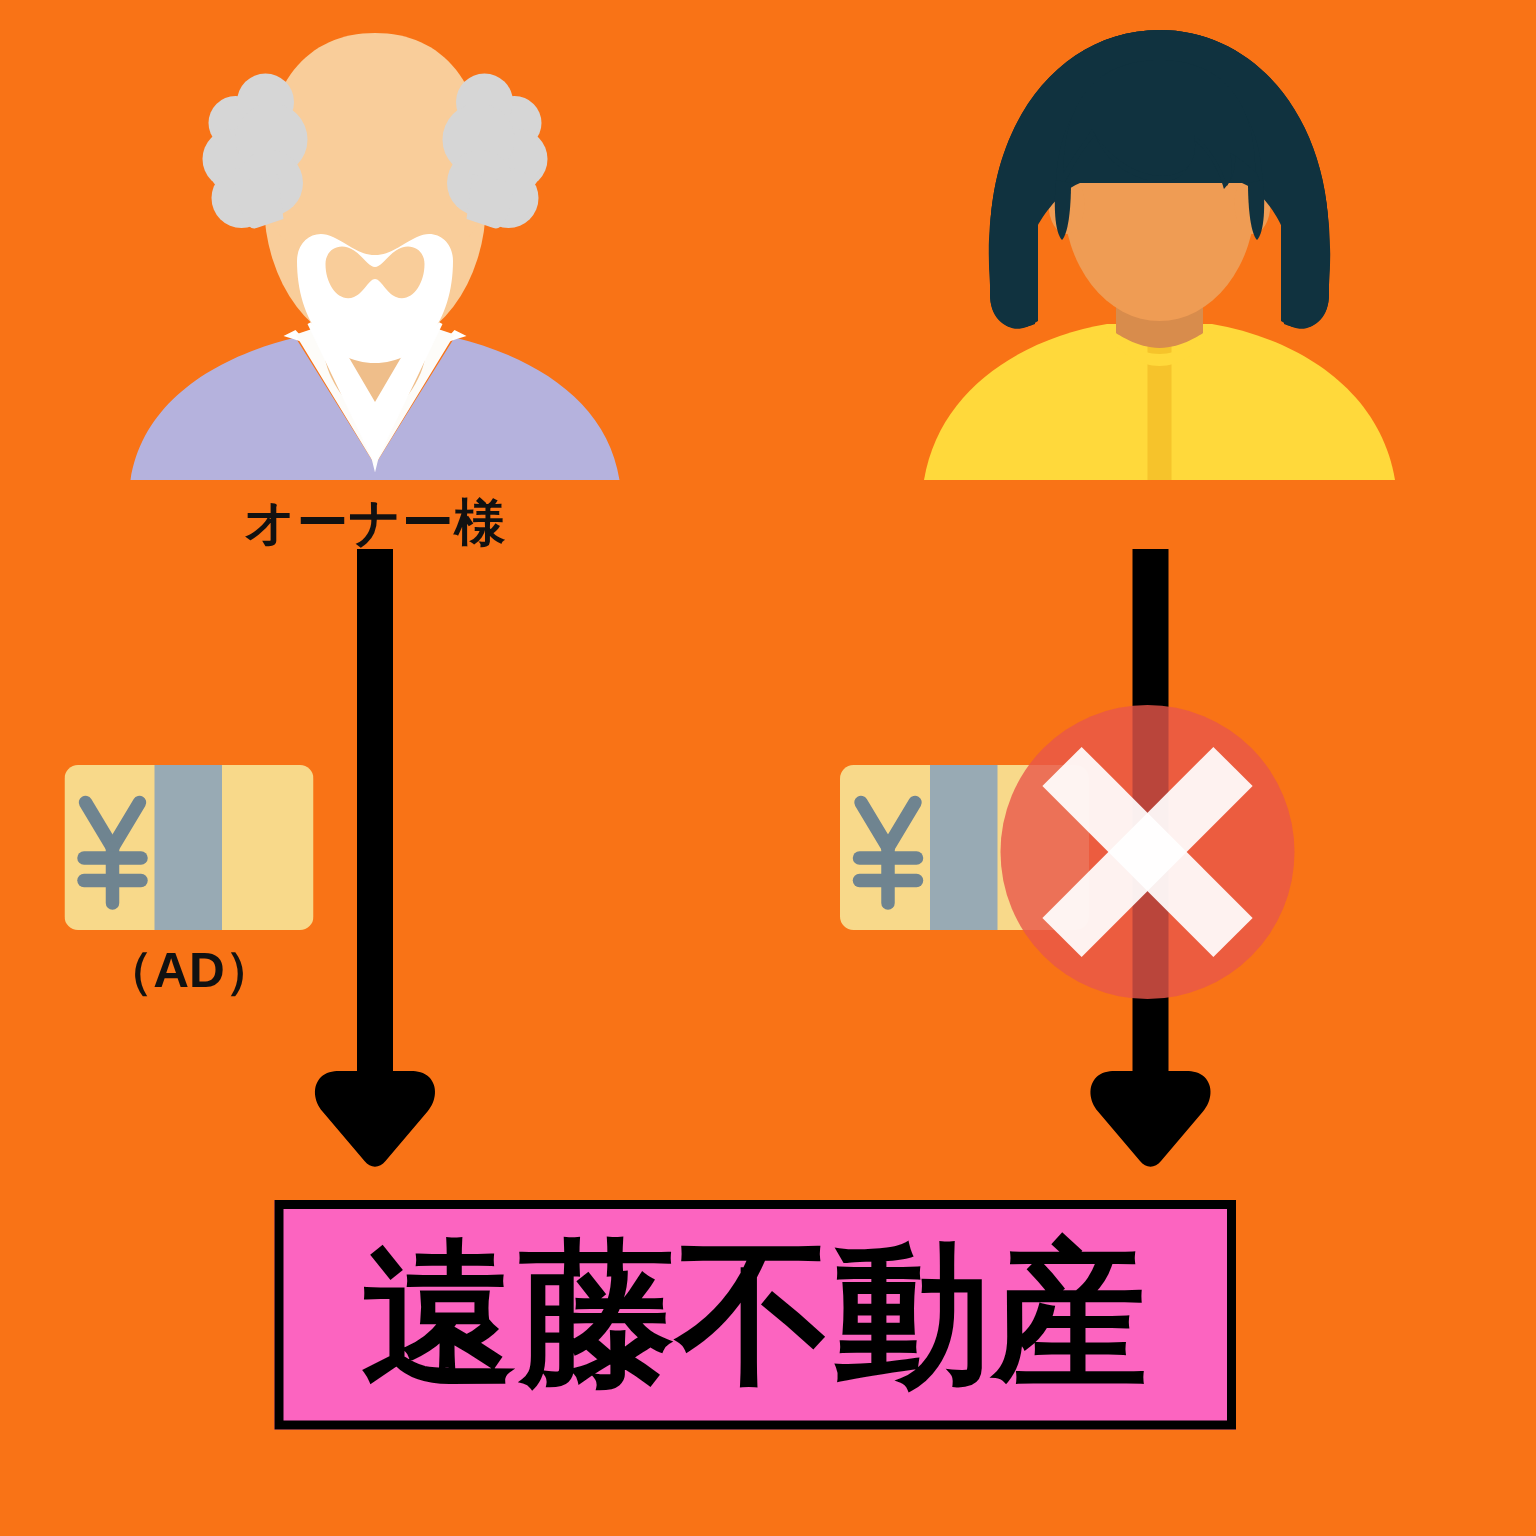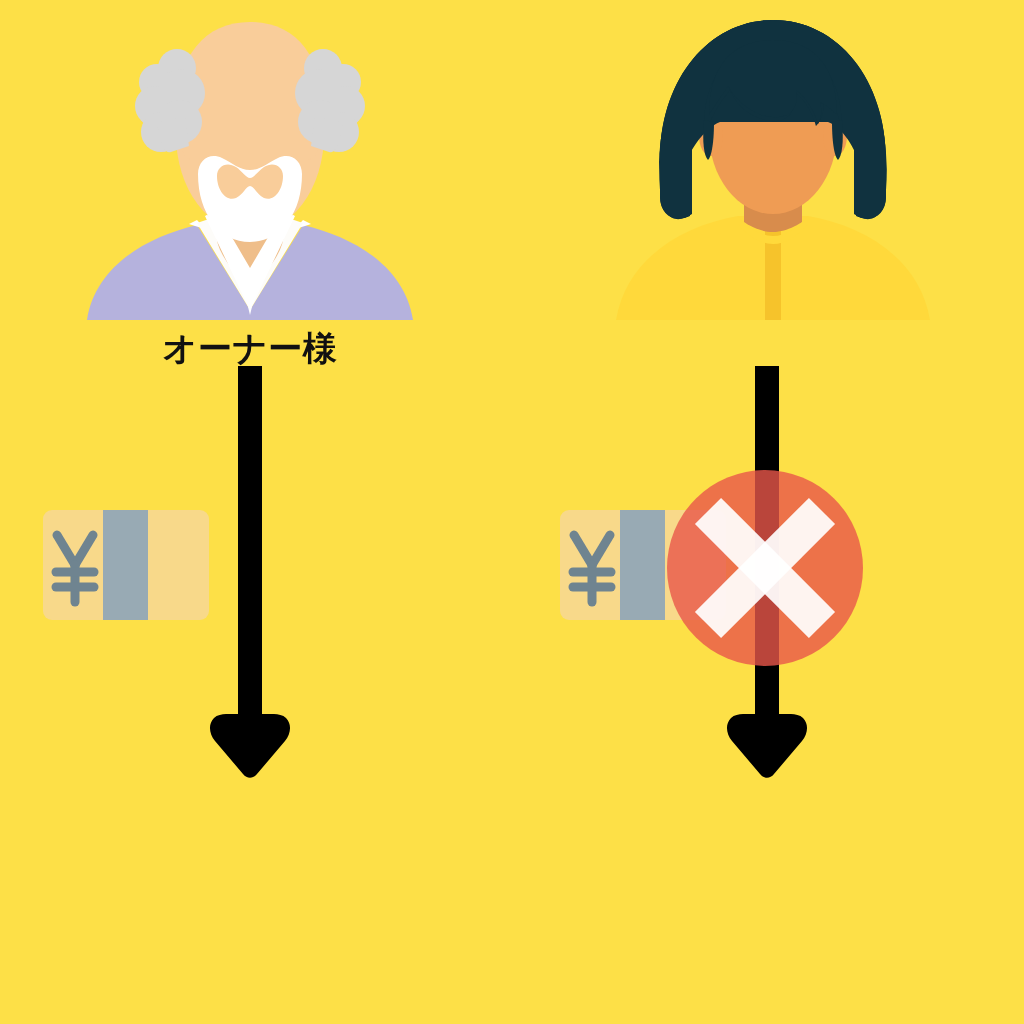--- a/index.html
+++ b/index.html
@@ -10,21 +10,21 @@
   body {
     width: 1024px;
     height: 1024px;
     font-family: "Liberation Sans", "DejaVu Sans", sans-serif;
     overflow: hidden;
   }
   #stage {
     position: relative;
     width: 1024px;
     height: 1024px;
-    background: #fde047;
+    background: #f97316;
   }
   .abs { position: absolute; }
 
   
   .avatar-svg { display: block; }
 
   
   .person-label {
     position: absolute;
     text-align: center;
@@ -167,20 +167,21 @@
         <line x1="14" y1="25" x2="32" y2="55"></line>
         <line x1="50" y1="25" x2="32" y2="55"></line>
         <line x1="32" y1="55" x2="32" y2="92"></line>
         <line x1="13" y1="62" x2="51" y2="62"></line>
         <line x1="13" y1="77" x2="51" y2="77"></line>
       </g>
     </svg>
   </div>
 
   <div class="fee-label" style="left:20px; top:628px; width:212px; font-size:33px;">
+    <span class="ln">（AD）</span>
   </div>
 
   <div class="abs" style="left:560px; top:510px;">
     <svg width="166" height="110" viewBox="0 0 166 110">
       <rect x="0" y="0" width="166" height="110" rx="9" ry="9" fill="#f8d98a"></rect>
       <rect x="60" y="0" width="45" height="110" fill="#98aab4"></rect>
       <g stroke="#6f8490" stroke-width="9" stroke-linecap="round" fill="none">
         <line x1="14" y1="25" x2="32" y2="55"></line>
         <line x1="50" y1="25" x2="32" y2="55"></line>
         <line x1="32" y1="55" x2="32" y2="92"></line>
@@ -194,14 +195,17 @@
   <div class="abs" style="left:665px; top:468px;">
     <svg width="200" height="200" viewBox="0 0 200 200">
       <circle cx="100" cy="100" r="98" fill="#e8564a" fill-opacity="0.8"></circle>
       <g stroke="#ffffff" stroke-width="37" stroke-linecap="butt" stroke-opacity="0.92">
         <line x1="43" y1="43" x2="157" y2="157"></line>
         <line x1="157" y1="43" x2="43" y2="157"></line>
       </g>
     </svg>
   </div>
 
+  <div class="banner" style="left:183px; top:800px; width:641px; height:153px; background:#fc64c0; border:6px solid #000000;">
+    <span class="banner-text" style="font-size:104px;">遠藤不動産</span>
+  </div>
 
 </div>
 
 </body></html>

